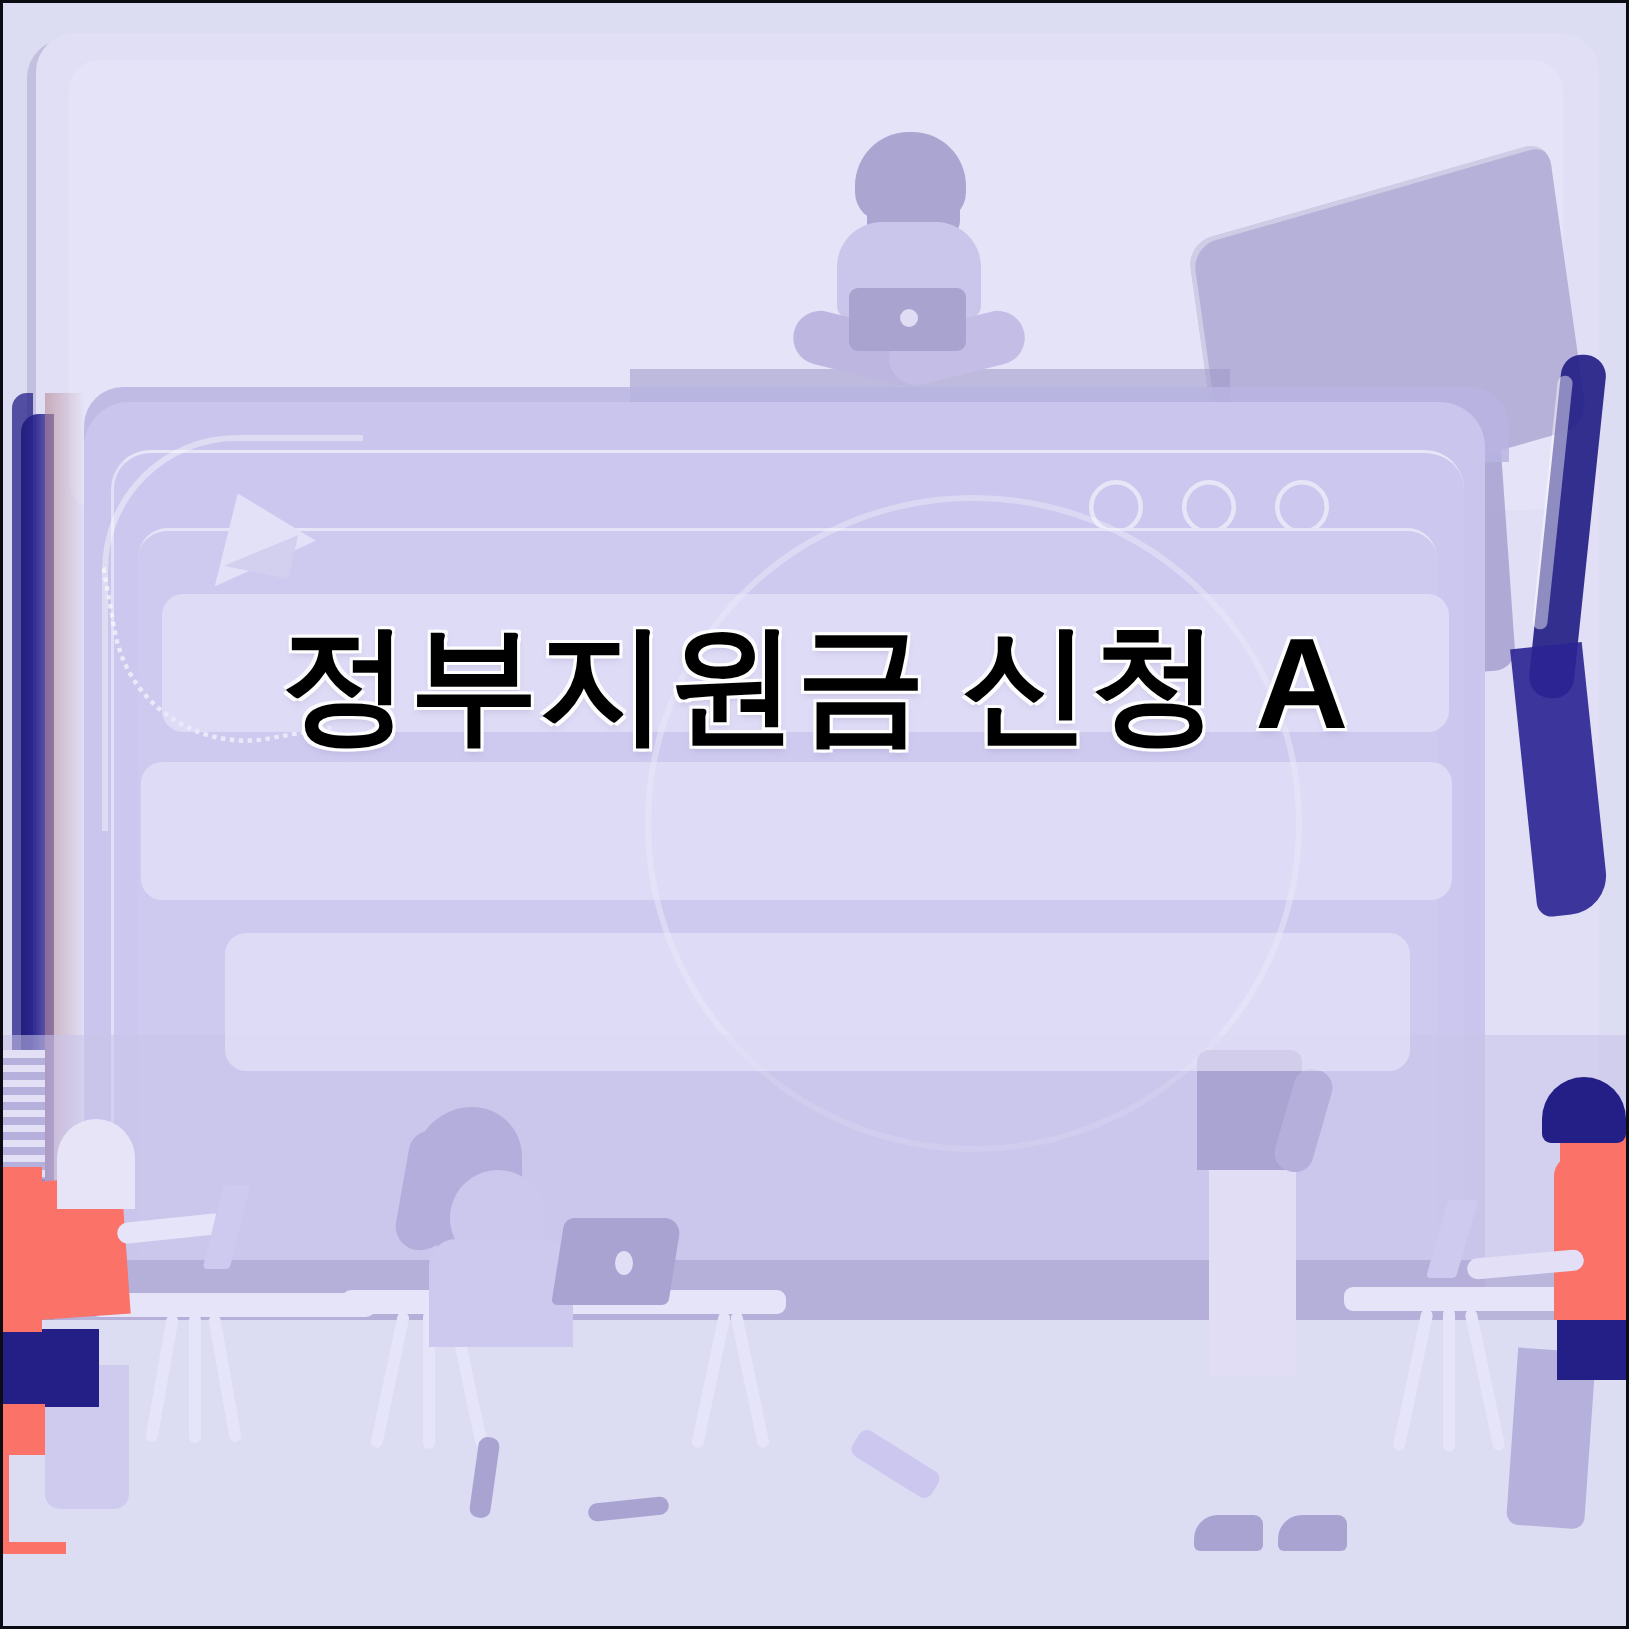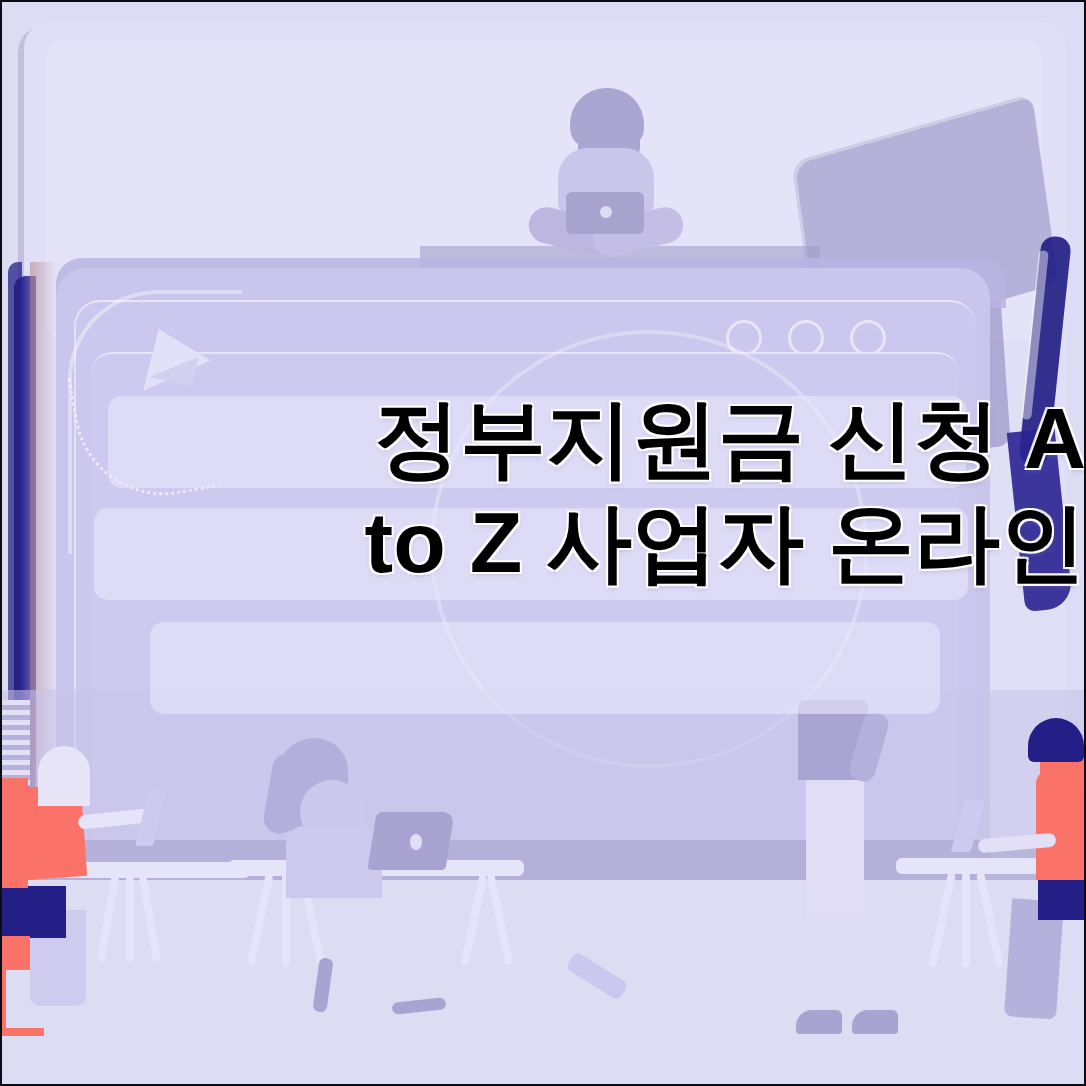--- a/index.html
+++ b/index.html
@@ -266,23 +266,23 @@
   .acc-navy1  { left: 0; top: 888px; width: 30px; height: 48px; background:#241f86;}
   .acc-coral2 { left: 0; top: 936px; width: 30px; height: 34px; background:#fa7268;}
   .acc-coral3 { left: 0; top: 968px; width: 6px; height: 66px; background:#fa7268;}
   .acc-coral4 { left: 0; top: 1028px; width: 44px; height: 8px; background:#fa7268;}
   .acc-stripes{ left: 0; top: 700px; width: 30px; height: 86px;
      background: repeating-linear-gradient(180deg,#e3e0f6 0 5px,#b6b0dd 5px 10px);}
 
   
   .headline {
     position: absolute;
-    left: 0; top: 386px;
+    left: 0; top: 404px;
     width: 1086px;
-    text-align: right;
+    text-align: center;
     z-index: 40;
   }
   .hl-line {
     display: block;
     font-size: 86px;
     line-height: 104px;
     font-weight: 700;
     color: #000000;
     letter-spacing: 0px;
     white-space: nowrap;
@@ -412,17 +412,16 @@
   <div class="layer acc-coral2"></div>
   <div class="layer acc-coral3"></div>
   <div class="layer acc-coral4"></div>
 
   <div class="hl-box b1"></div>
   <div class="hl-box b2"></div>
   <div class="hl-box b3"></div>
 
   <div class="headline">
     <span class="hl-line">정부지원금 신청  A</span>
-    <span class="hl-line">to Z 사업자 온라인</span>
   </div>
 
   <div class="frame"></div>
 </div>
 
 </body></html>

